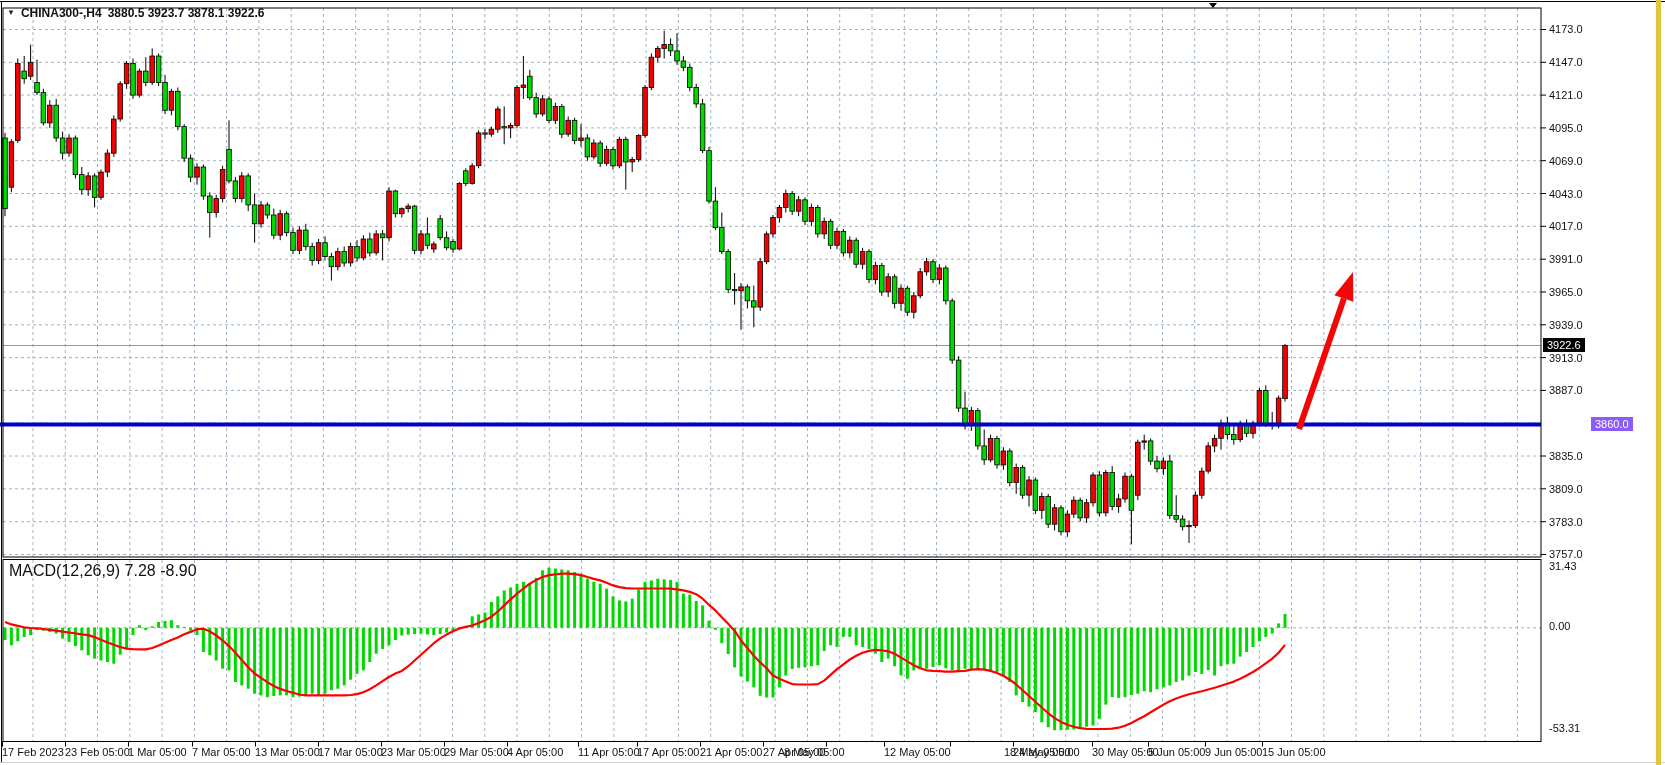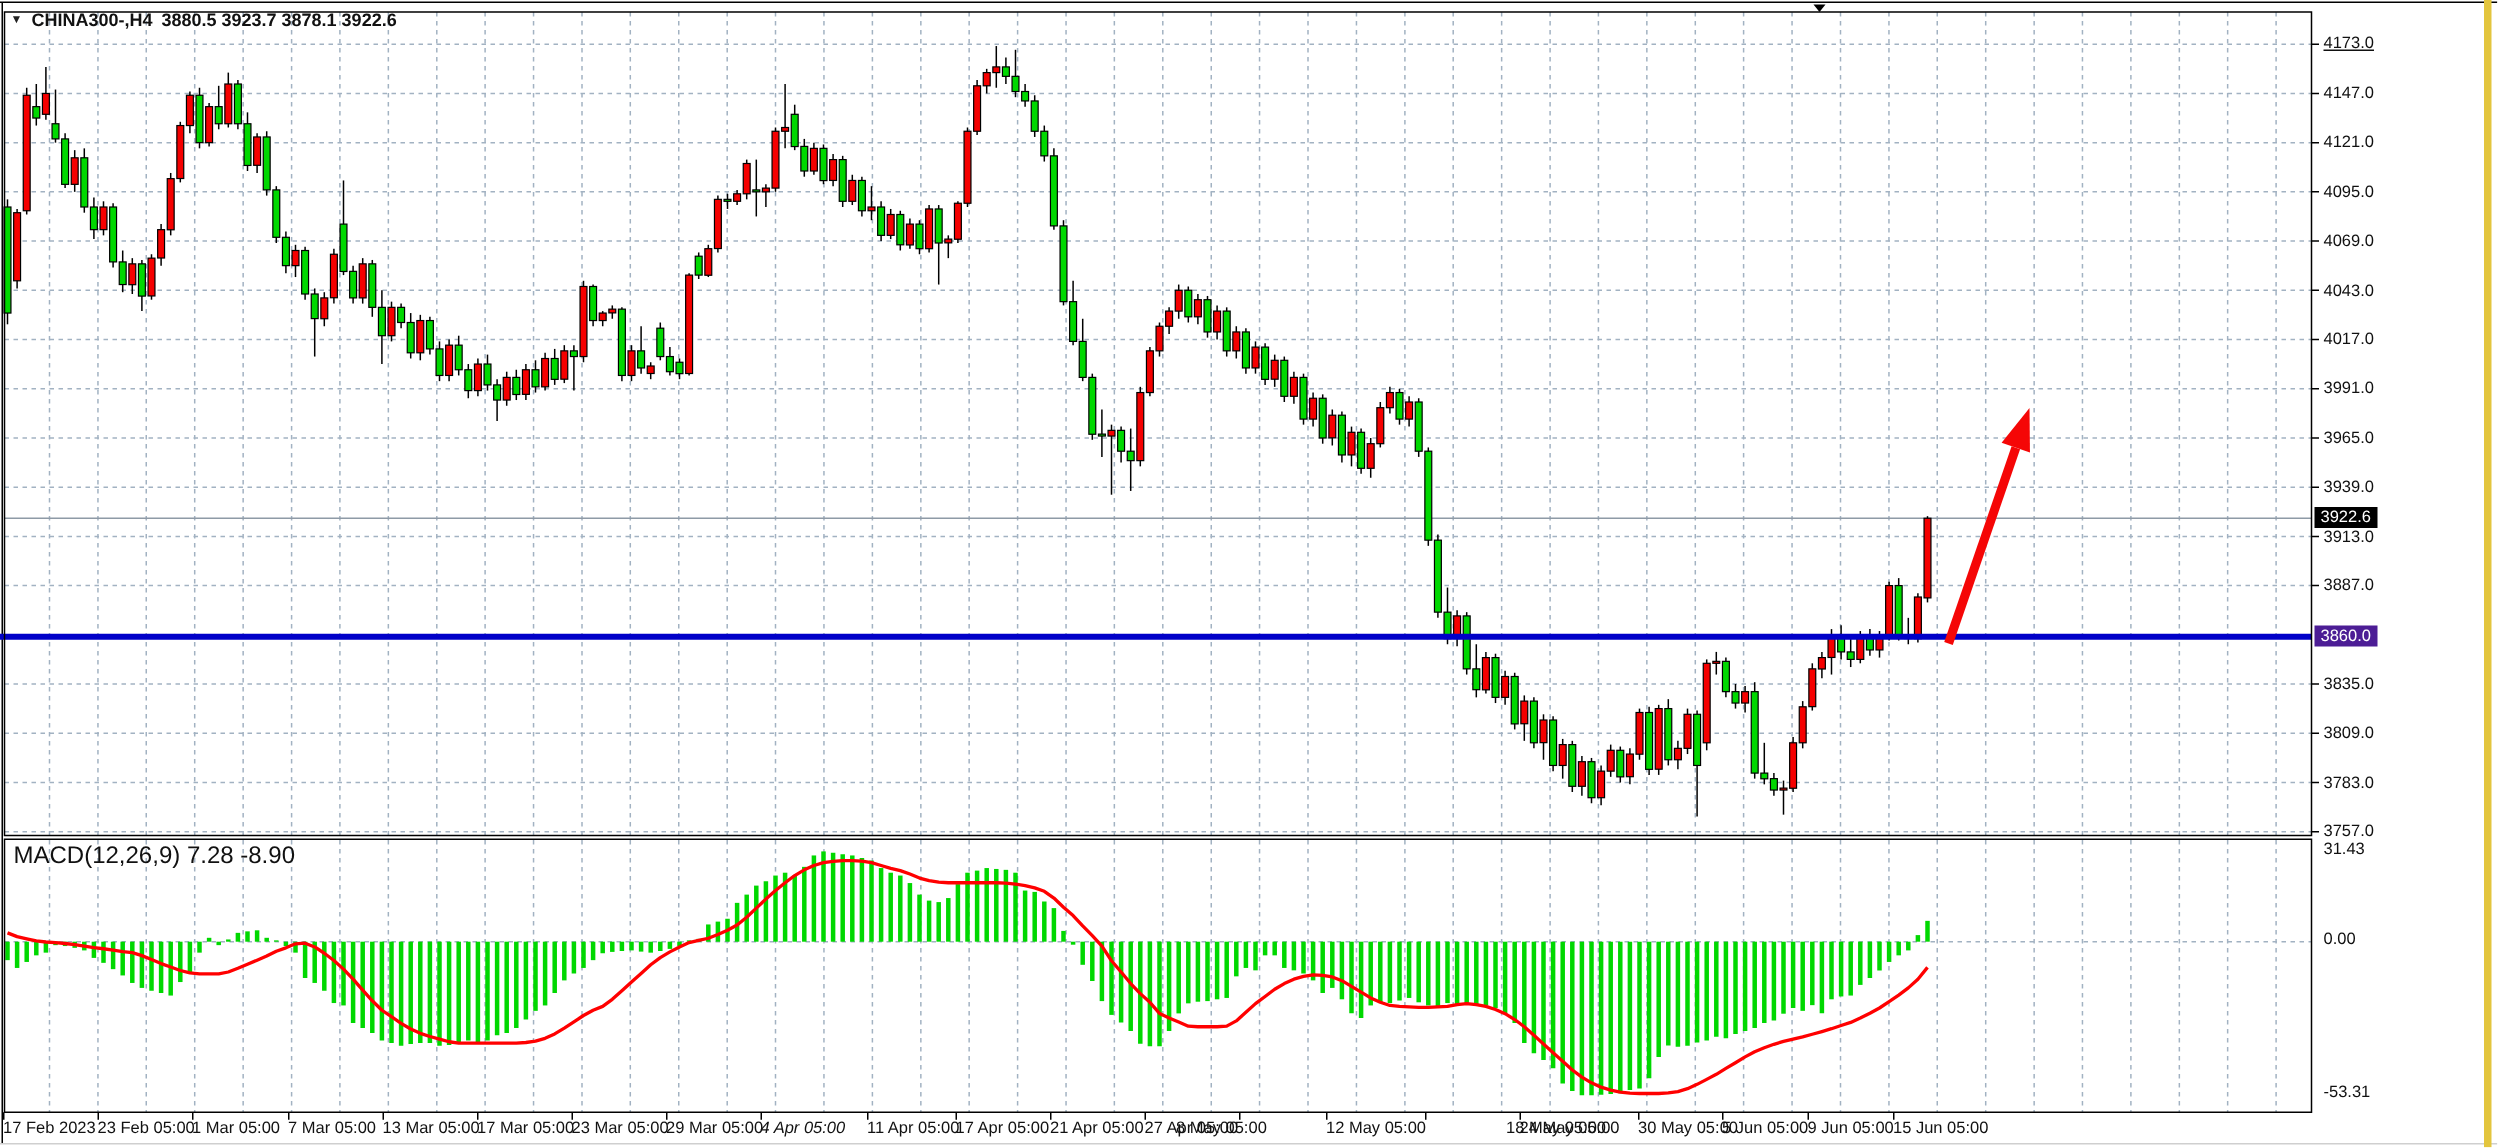--- a/index.html
+++ b/index.html
@@ -7,21 +7,21 @@
           font-family:"Liberation Sans","DejaVu Sans",sans-serif;}
   #plot{position:absolute;left:0;top:0;}
   .titlebar{position:absolute;left:7px;top:6px;font-size:12px;color:#111;display:flex;align-items:center;gap:6px;white-space:nowrap;}
   .titlebar .tri{font-size:8px;color:#222;line-height:1;}
   .titlebar b{font-weight:700;}
   .macdlabel{position:absolute;left:9px;top:562px;font-size:16px;color:#111;white-space:nowrap;}
   .axis-label{position:absolute;font-size:11px;color:#111;white-space:nowrap;}
   .price-axis-labels .axis-label{left:1549px;}
   .tag{position:absolute;left:1543px;font-size:11px;color:#fff;padding:0 4px;height:14px;line-height:14px;}
   .tag-current{top:338px;background:#000;}
-  .tag-line{top:417px;background:#4c1d95;}
+  .tag-line{top:417px;background:#8b5cf6;margin-left:48px;}
   .macd-axis .axis-label{left:1549px;}
   .time-axis-labels .axis-label{top:746px;}
 </style>
 </head>
 <body>
 
 <div id="window">
   <svg id="plot" width="1665" height="765">
       <rect x="0" y="0" width="1665" height="765" fill="#ffffff"></rect>
       <line x1="0" y1="1.5" x2="1665" y2="1.5" stroke="#000000"></line>
@@ -757,21 +757,21 @@
 
   <div class="titlebar">
     <span class="tri">▼</span>
     <b>CHINA300-,H4</b>
     <b>3880.5 3923.7 3878.1 3922.6</b>
   </div>
 
   <div class="macdlabel">MACD(12,26,9) 7.28 -8.90</div>
 
   <div class="price-axis-labels" id="priceAxis">
-      <span class="axis-label" style="top: 23px; text-decoration: underline;">4173.0</span>
+      <span class="axis-label" style="top: 23px;">4173.0</span>
       <span class="axis-label" style="top: 56px;">4147.0</span>
       <span class="axis-label" style="top: 89px;">4121.0</span>
       <span class="axis-label" style="top: 122px;">4095.0</span>
       <span class="axis-label" style="top: 155px;">4069.0</span>
       <span class="axis-label" style="top: 188px;">4043.0</span>
       <span class="axis-label" style="top: 220px;">4017.0</span>
       <span class="axis-label" style="top: 253px;">3991.0</span>
       <span class="axis-label" style="top: 286px;">3965.0</span>
       <span class="axis-label" style="top: 319px;">3939.0</span>
       <span class="axis-label" style="top: 352px;">3913.0</span>
@@ -790,21 +790,21 @@
 
   <div class="time-axis-labels" id="timeAxis">
       <span class="axis-label" style="left: 2px;">17 Feb 2023</span>
       <span class="axis-label" style="left: 65px;">23 Feb 05:00</span>
       <span class="axis-label" style="left: 128px;">1 Mar 05:00</span>
       <span class="axis-label" style="left: 192px;">7 Mar 05:00</span>
       <span class="axis-label" style="left: 255px;">13 Mar 05:00</span>
       <span class="axis-label" style="left: 318px;">17 Mar 05:00</span>
       <span class="axis-label" style="left: 381px;">23 Mar 05:00</span>
       <span class="axis-label" style="left: 444px;">29 Mar 05:00</span>
-      <span class="axis-label" style="left: 507px; font-style: italic;">4 Apr 05:00</span>
+      <span class="axis-label" style="left: 507px;">4 Apr 05:00</span>
       <span class="axis-label" style="left: 578px;">11 Apr 05:00</span>
       <span class="axis-label" style="left: 637px;">17 Apr 05:00</span>
       <span class="axis-label" style="left: 700px;">21 Apr 05:00</span>
       <span class="axis-label" style="left: 763px;">27 Apr 05:00</span>
       <span class="axis-label" style="left: 784px;">8 May 05:00</span>
       <span class="axis-label" style="left: 884px;">12 May 05:00</span>
       <span class="axis-label" style="left: 974px; margin-left: 30px;">18 May 05:00</span>
       <span class="axis-label" style="left: 1013px;">24 May 05:00</span>
       <span class="axis-label" style="left: 1092px;">30 May 05:00</span>
       <span class="axis-label" style="left: 1148px;">5 Jun 05:00</span>

